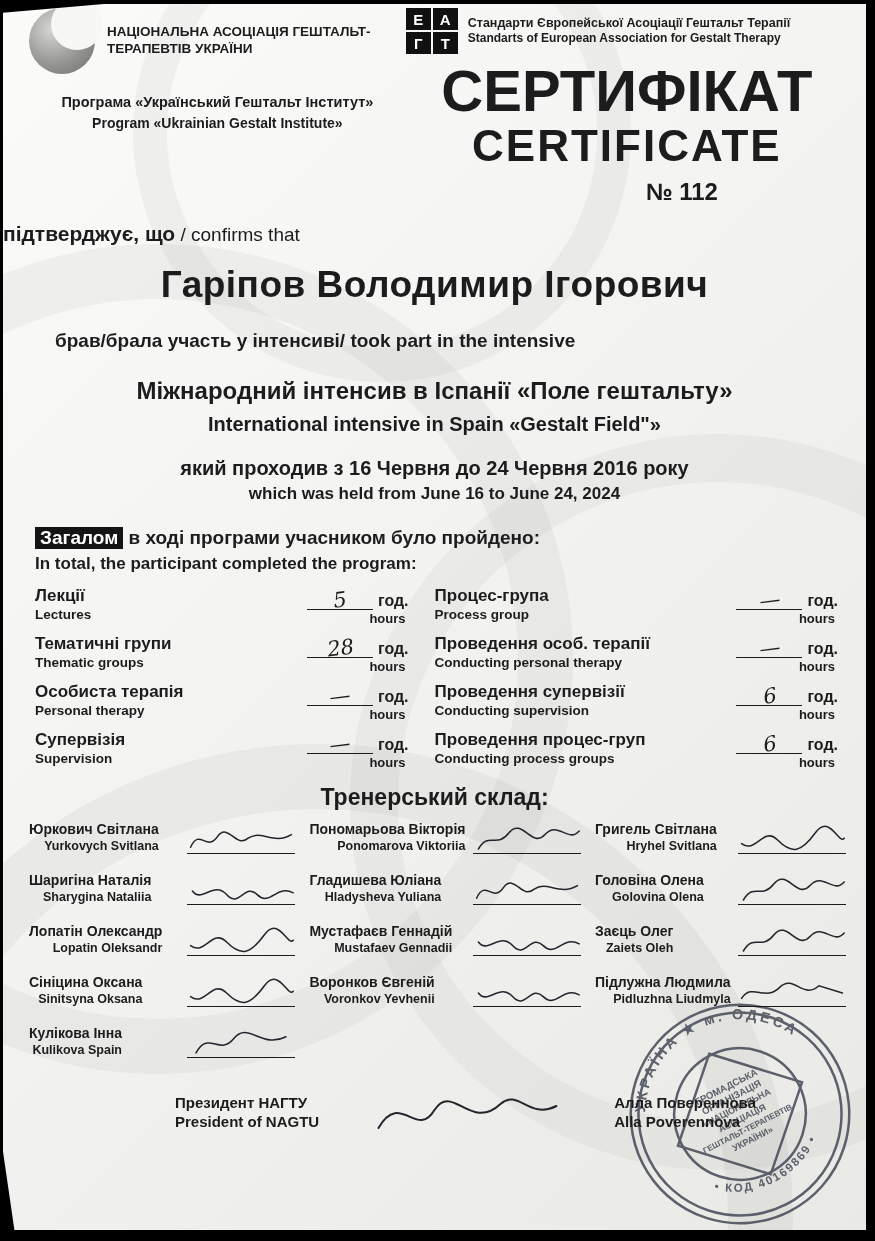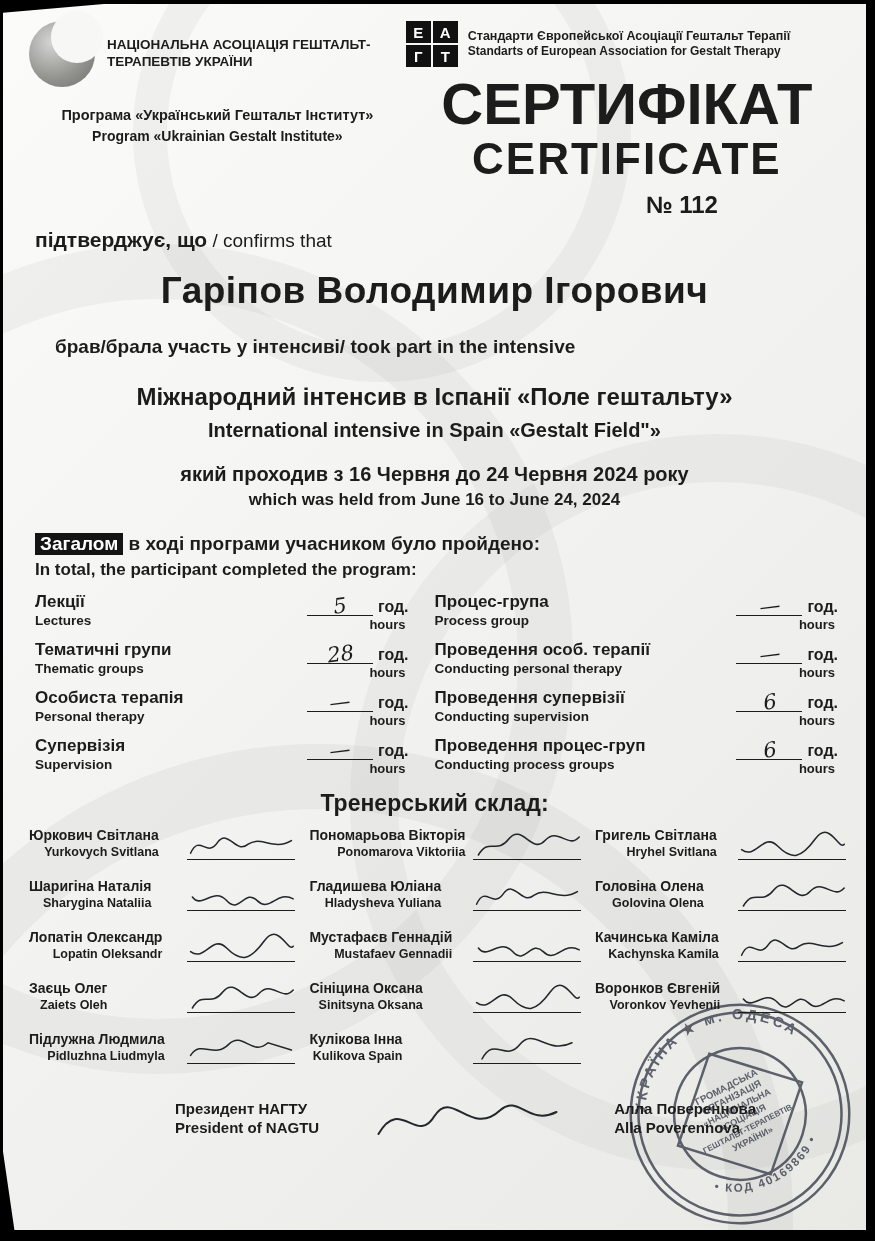--- a/index.html
+++ b/index.html
@@ -18,21 +18,21 @@
   .wedge-bl { position:absolute; bottom:0; left:0; width:16px; height:110px; background:#000;
     clip-path:polygon(0 0,0 100%,100% 100%); z-index:8; }
   
   .swirl { position:absolute; border-radius:50%; pointer-events:none; }
   .sw1 { left:-260px; top:240px; width:720px; height:720px; border:55px solid rgba(110,110,110,0.07); }
   .sw2 { left:-160px; top:740px; width:820px; height:820px; border:65px solid rgba(110,110,110,0.08); }
   .sw3 { right:-220px; top:430px; width:640px; height:640px; border:48px solid rgba(110,110,110,0.06); }
   .sw4 { left:130px; top:-120px; width:430px; height:430px; border:34px solid rgba(110,110,110,0.07); }
 
   
-  .hdr { position:relative; display:flex; padding:17px 18px 0 26px; z-index:2; }
+  .hdr { position:relative; display:flex; padding:4px 18px 0 26px; z-index:2; }
   .hdr-left { width:46%; }
   .logo-row { display:flex; align-items:center; gap:12px; }
   .nagtu-logo { width:66px; height:66px; position:relative; flex-shrink:0; }
   .nagtu-logo .sphere { position:absolute; inset:0; border-radius:50%;
     background:radial-gradient(circle at 35% 32%,#d6d6d4,#93938f 58%,#6e6e6a); }
   .nagtu-logo .bite { position:absolute; top:-10px; right:-8px; width:52px; height:52px;
     border-radius:50%; background:#f7f7f5; }
   .assoc-uk { font-weight:800; font-size:13.5px; line-height:1.25; }
   .assoc-en { font-weight:700; font-size:10.5px; line-height:1.3; margin-top:2px; }
   .program { text-align:center; margin-top:18px; line-height:1.45; }
@@ -47,21 +47,21 @@
     display:flex; align-items:center; justify-content:center; }
   .standards { line-height:1.3; }
   .standards .uk { font-weight:700; font-size:12.5px; }
   .standards .en { font-weight:700; font-size:12px; }
   .title-block { text-align:center; margin-top:8px; }
   .title-uk { font-size:58px; font-weight:900; letter-spacing:0px; line-height:1; margin:4px; }
   .title-en { font-size:44px; font-weight:900; letter-spacing:2px; line-height:1; margin:4px 0 0; }
   .cert-no { font-size:24px; font-weight:800; margin-top:10px; transform:translateX(55px); }
 
   
-  .confirm { padding-left:32px; margin-top:9px; font-size:21px; z-index:2; position:relative; }
+  .confirm { margin-top:16px; font-size:21px; z-index:2; position:relative; }
   .confirm .uk { font-weight:800; }
   .confirm .en { font-weight:500; font-size:19px; }
   .recipient { text-align:center; font-size:37px; font-weight:800; margin-top:18px; letter-spacing:.5px; position:relative; z-index:2;}
   .participation { padding-left:52px; margin-top:24px; font-size:19px; font-weight:600; position:relative; z-index:2;}
   .participation .b { font-weight:800; }
   .event { text-align:center; margin-top:20px; line-height:1.55; position:relative; z-index:2;}
   .event .uk { font-weight:800; font-size:24px; }
   .event .en { font-weight:800; font-size:20px; }
   .dates { text-align:center; margin-top:14px; line-height:1.4; position:relative; z-index:2;}
   .dates .uk { font-weight:700; font-size:20px; }
@@ -167,21 +167,21 @@
   <div class="participation">
     <span>брав/брала участь у </span><span class="b">інтенсиві</span><span>/ took part in the intensive</span>
   </div>
 
   <div class="event">
     <div class="uk">Міжнародний інтенсив в Іспанії «Поле гештальту»</div>
     <div class="en">International intensive in Spain «Gestalt Field"»</div>
   </div>
 
   <div class="dates">
-    <div class="uk">який проходив з 16 Червня до 24 Червня 2024 року</div>
+    <div class="uk">який проходив з 16 Червня до 24 Червня 2016 року</div>
     <div class="en">which was held from June 16 to June 24, 2024</div>
   </div>
 
   <div class="summary">
     <div class="uk-line">
       <span class="hl">Загалом</span><span> в ході програми учасником було пройдено:</span>
     </div>
     <div class="en-line">In total, the participant completed the program:</div>
   </div>
 
@@ -380,31 +380,20 @@
         </div>
     </div>
     <div class="trainer">
       <div class="tnames">
           <div class="uk">Мустафаєв Геннадій</div>
           <div class="en">Mustafaev Gennadii</div>
         </div>
       <div class="tsig">
           <svg viewBox="0 0 120 40">
             <path d="M6,20 C16,34 30,8 44,24 S64,10 78,24 S100,12 118,22"></path>
-          </svg>
-        </div>
-    </div>
-    <div class="trainer">
-      <div class="tnames">
-          <div class="uk">Качинська Каміла</div>
-          <div class="en">Kachynska Kamila</div>
-        </div>
-      <div class="tsig">
-          <svg viewBox="0 0 120 40">
-            <path d="M4,28 C14,6 22,34 34,16 C46,0 54,30 68,18 C82,8 96,26 116,14"></path>
           </svg>
         </div>
     </div>
 
     <div class="trainer">
       <div class="tnames">
           <div class="uk">Заєць Олег</div>
           <div class="en">Zaiets Oleh</div>
         </div>
       <div class="tsig">

